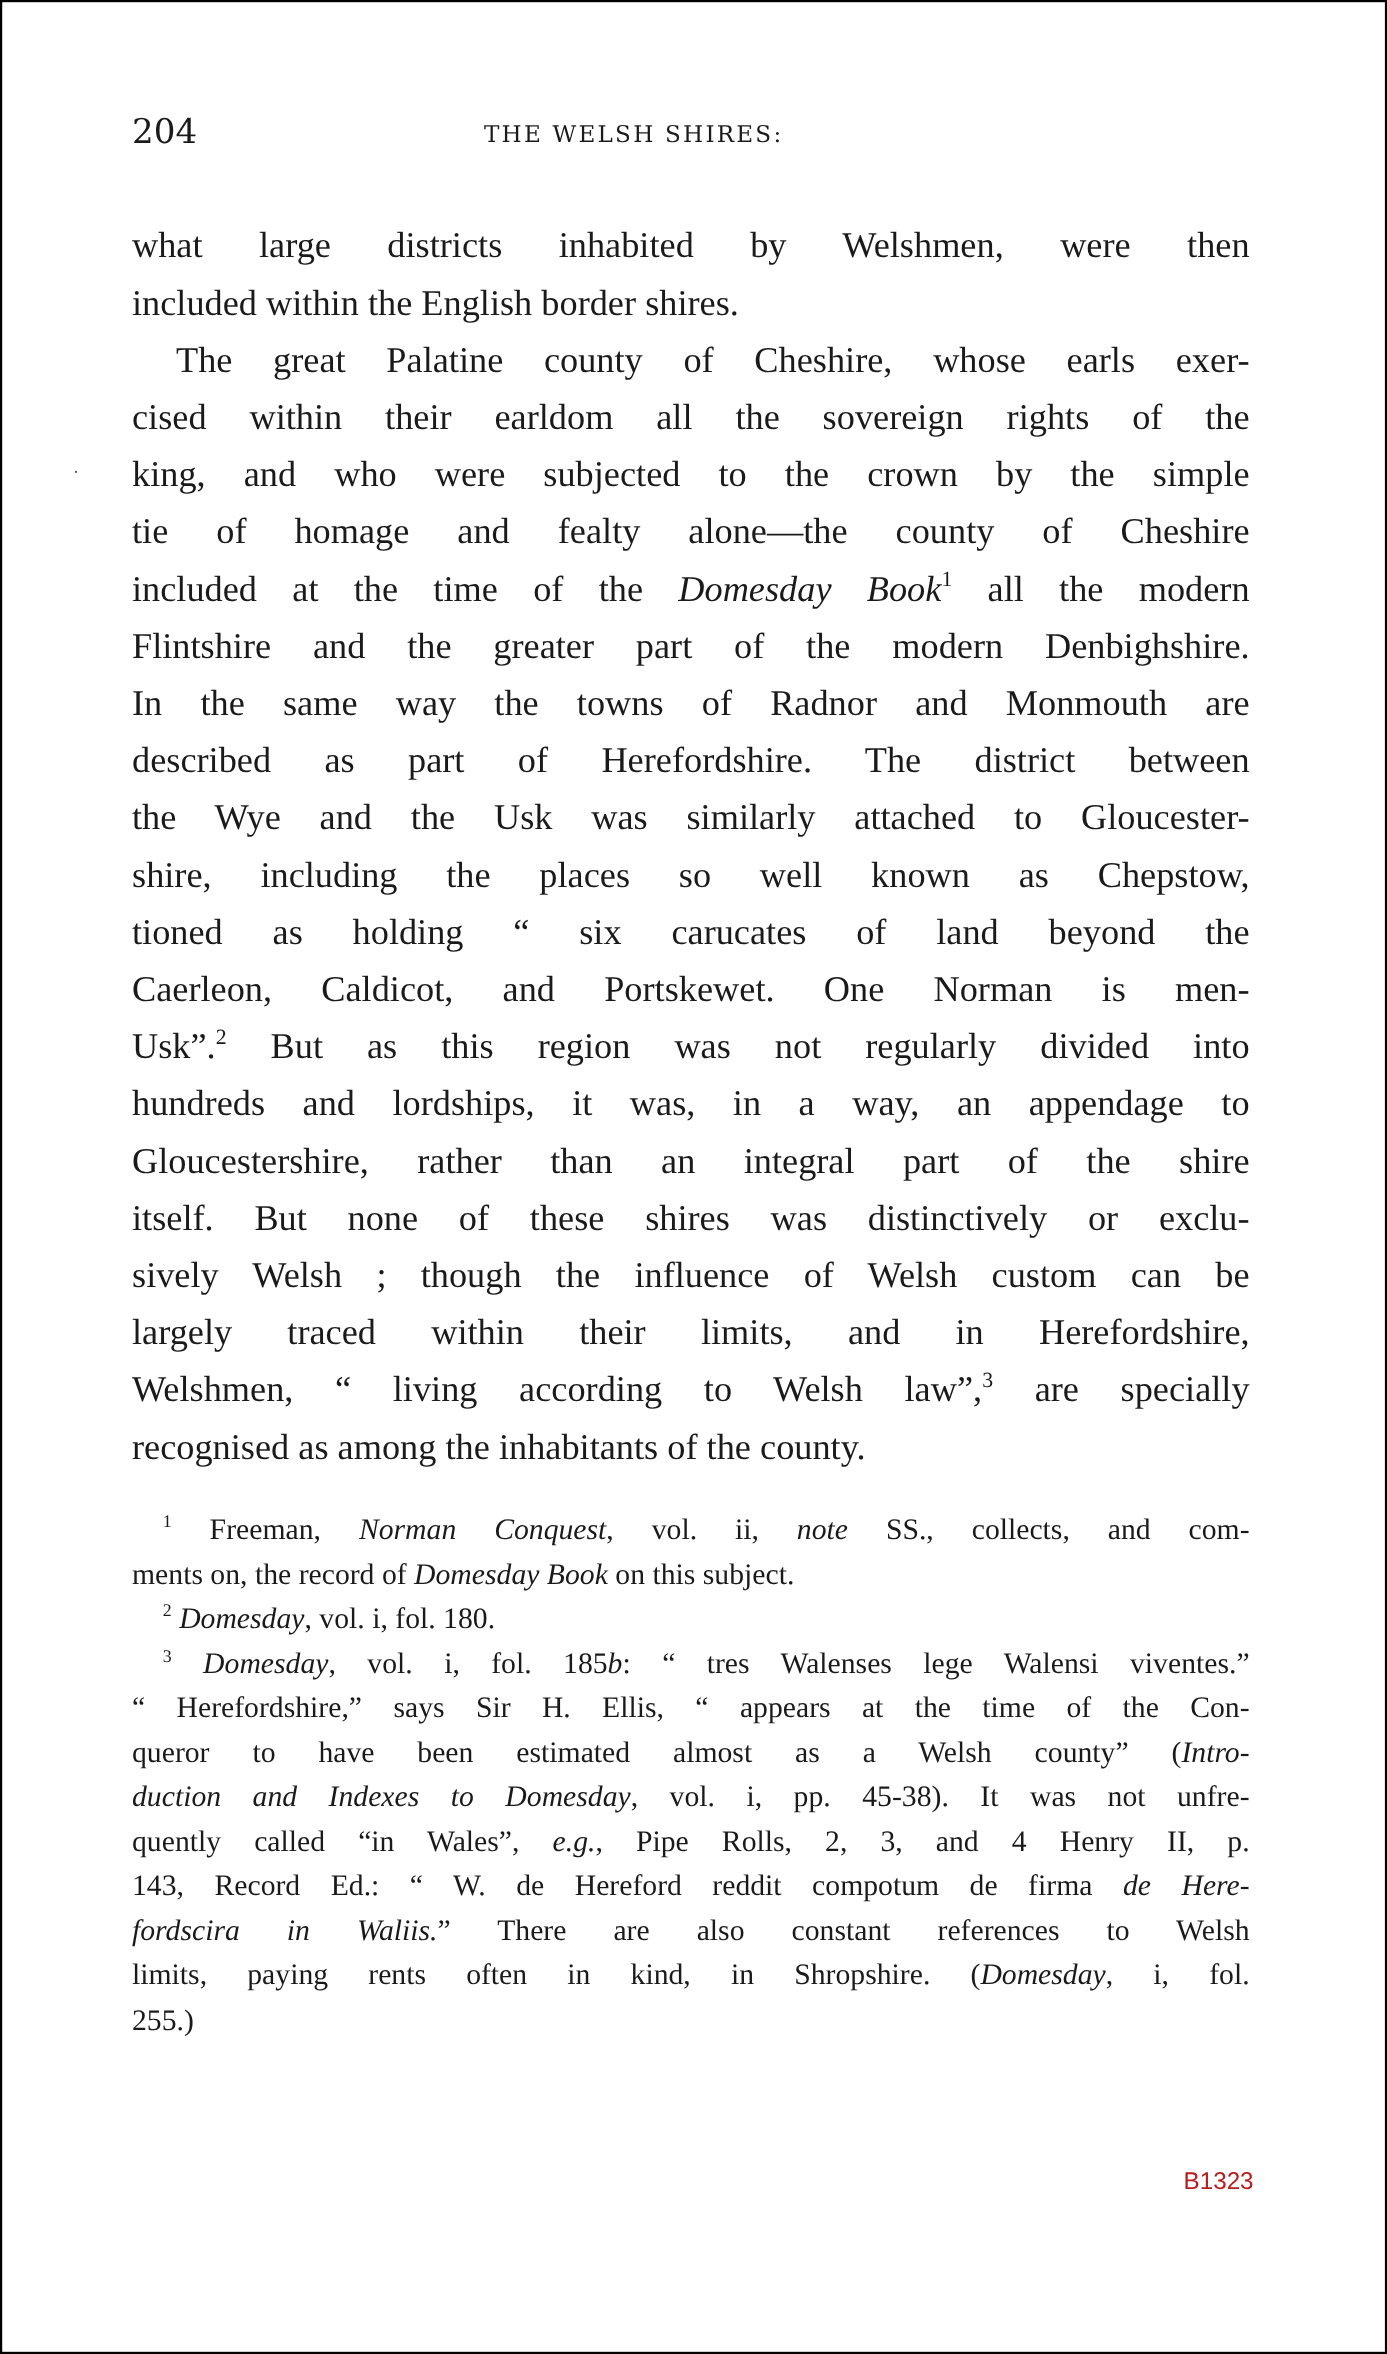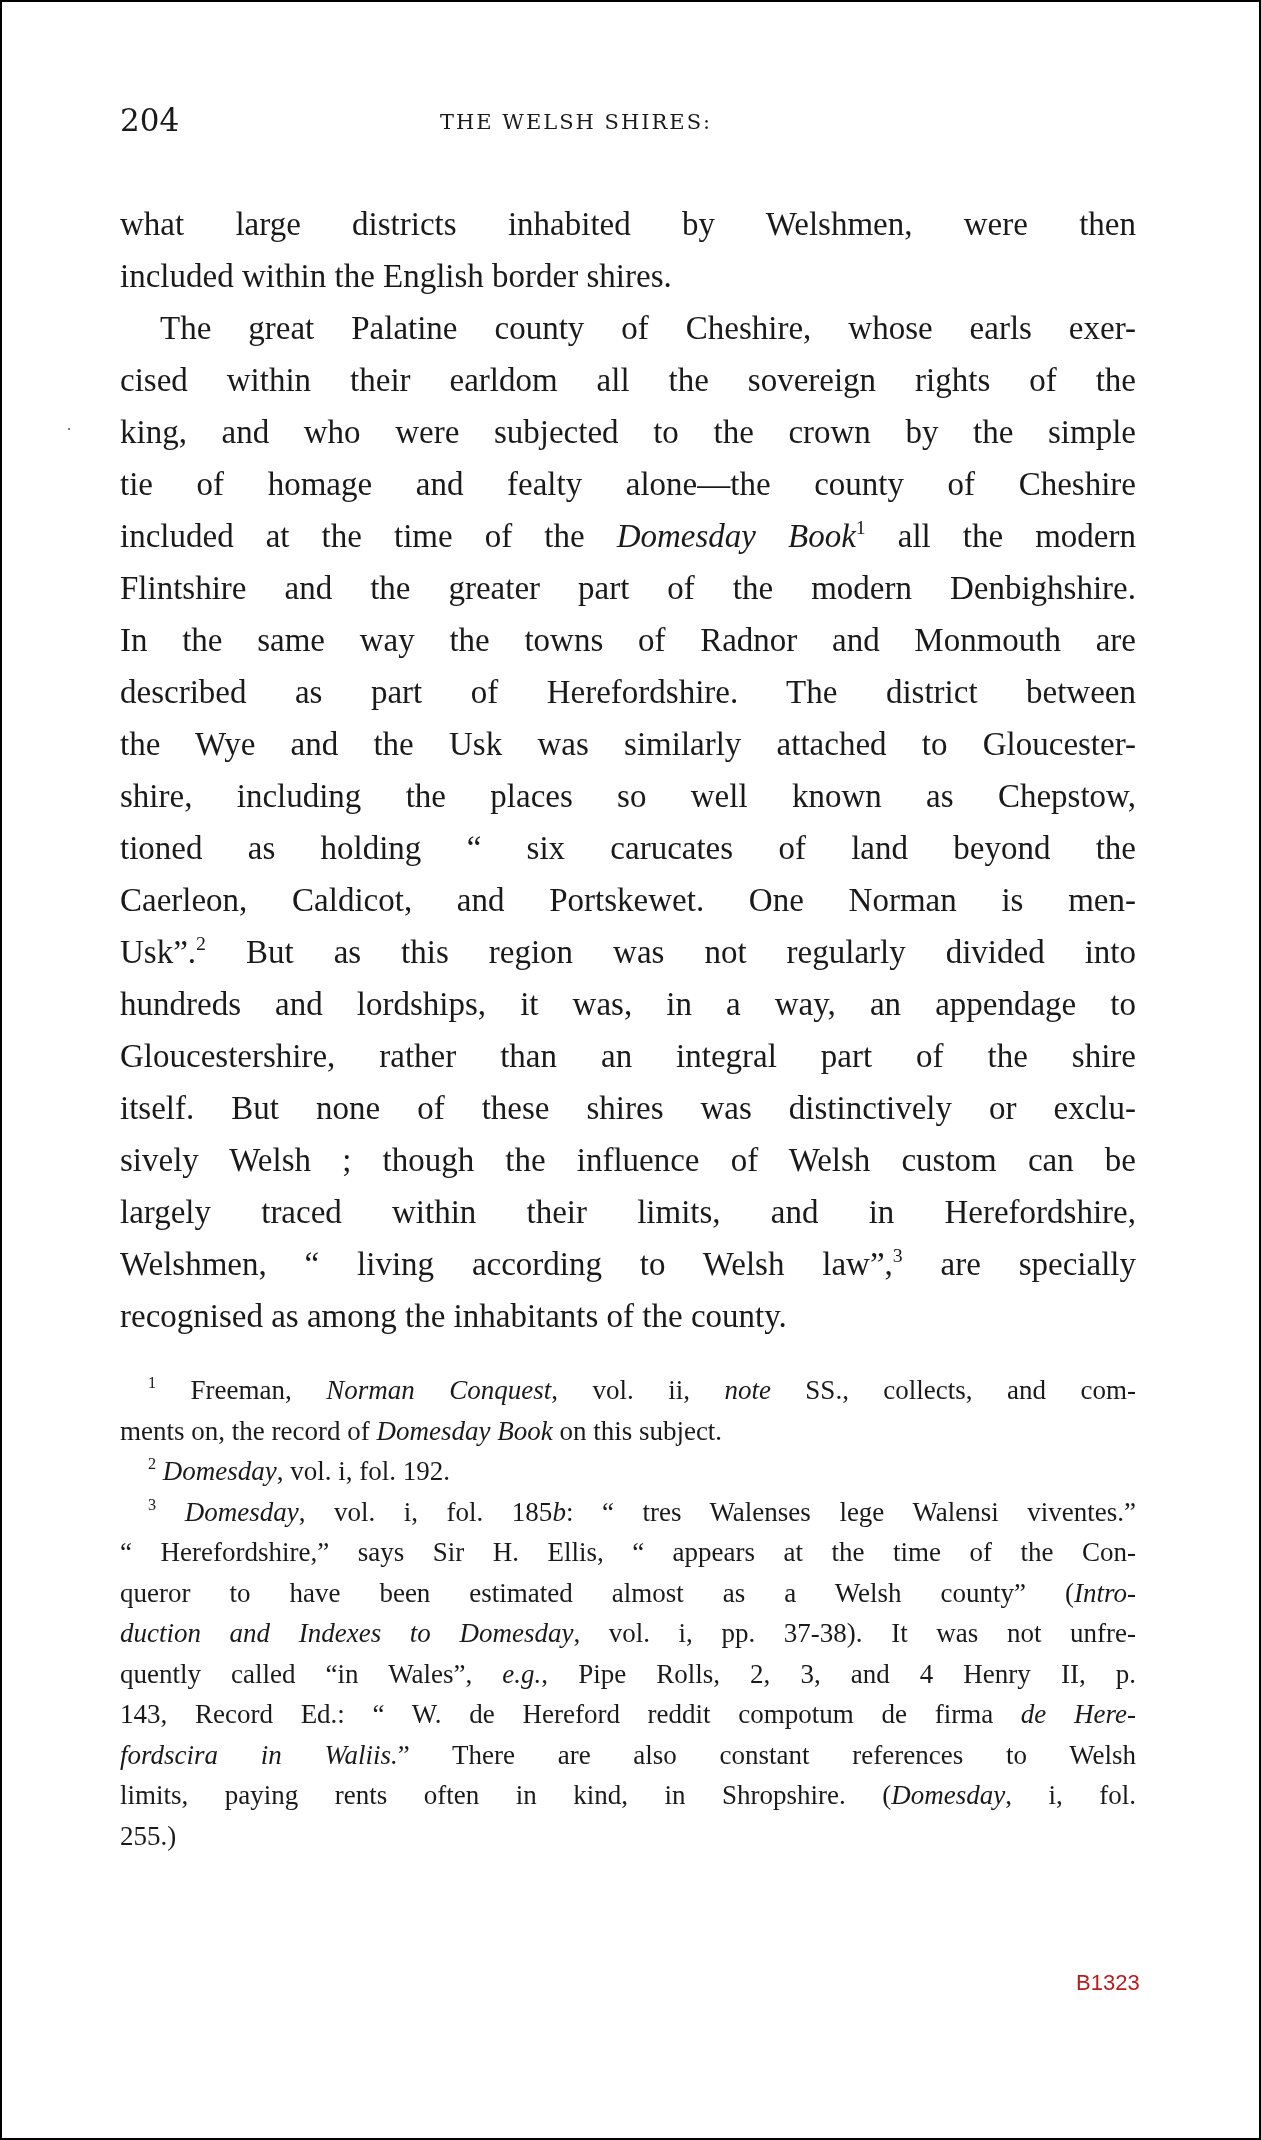--- a/index.html
+++ b/index.html
@@ -79,25 +79,25 @@
       <div class="line"><span>itself. But none of these shires was distinctively or exclu-</span></div>
       <div class="line"><span>sively Welsh ; though the influence of Welsh custom can be</span></div>
       <div class="line"><span>largely traced within their limits, and in Herefordshire,</span></div>
       <div class="line"><span>Welshmen, “ living according to Welsh law”,</span><sup>3</sup><span> are specially</span></div>
       <div class="line last"><span>recognised as among the inhabitants of the county.</span></div>
     </div>
 
   <div class="footnotes" id="footnotes">
       <div class="fn-line indent"><sup>1</sup><span> Freeman, </span><i>Norman Conquest</i><span>, vol. ii, </span><i>note</i><span> SS., collects, and com-</span></div>
       <div class="fn-line last"><span>ments on, the record of </span><i>Domesday Book</i><span> on this subject.</span></div>
-      <div class="fn-line indent last"><sup>2</sup><span> </span><i>Domesday</i><span>, vol. i, fol. 192.</span></div>
+      <div class="fn-line indent last"><sup>2</sup><span> </span><i>Domesday</i><span>, vol. i, fol. 180.</span></div>
       <div class="fn-line indent"><sup>3</sup><span> </span><i>Domesday</i><span>, vol. i, fol. 185</span><i>b</i><span>: “ tres Walenses lege Walensi viventes.”</span></div>
       <div class="fn-line"><span>“ Herefordshire,” says Sir H. Ellis, “ appears at the time of the Con-</span></div>
       <div class="fn-line"><span>queror to have been estimated almost as a Welsh county” (</span><i>Intro-</i></div>
-      <div class="fn-line"><i>duction and Indexes to Domesday</i><span>, vol. i, pp. 37-38). It was not unfre-</span></div>
+      <div class="fn-line"><i>duction and Indexes to Domesday</i><span>, vol. i, pp. 45-38). It was not unfre-</span></div>
       <div class="fn-line"><span>quently called “in Wales”, </span><i>e.g.</i><span>, Pipe Rolls, 2, 3, and 4 Henry II, p.</span></div>
       <div class="fn-line"><span>143, Record Ed.: “ W. de Hereford reddit compotum de firma </span><i>de Here-</i></div>
       <div class="fn-line"><i>fordscira in Waliis.</i><span>” There are also constant references to Welsh</span></div>
       <div class="fn-line"><span>limits, paying rents often in kind, in Shropshire. (</span><i>Domesday</i><span>, i, fol.</span></div>
       <div class="fn-line last"><span>255.)</span></div>
     </div>
 
   <div class="catalog-id">B1323</div>
 </div>
 

